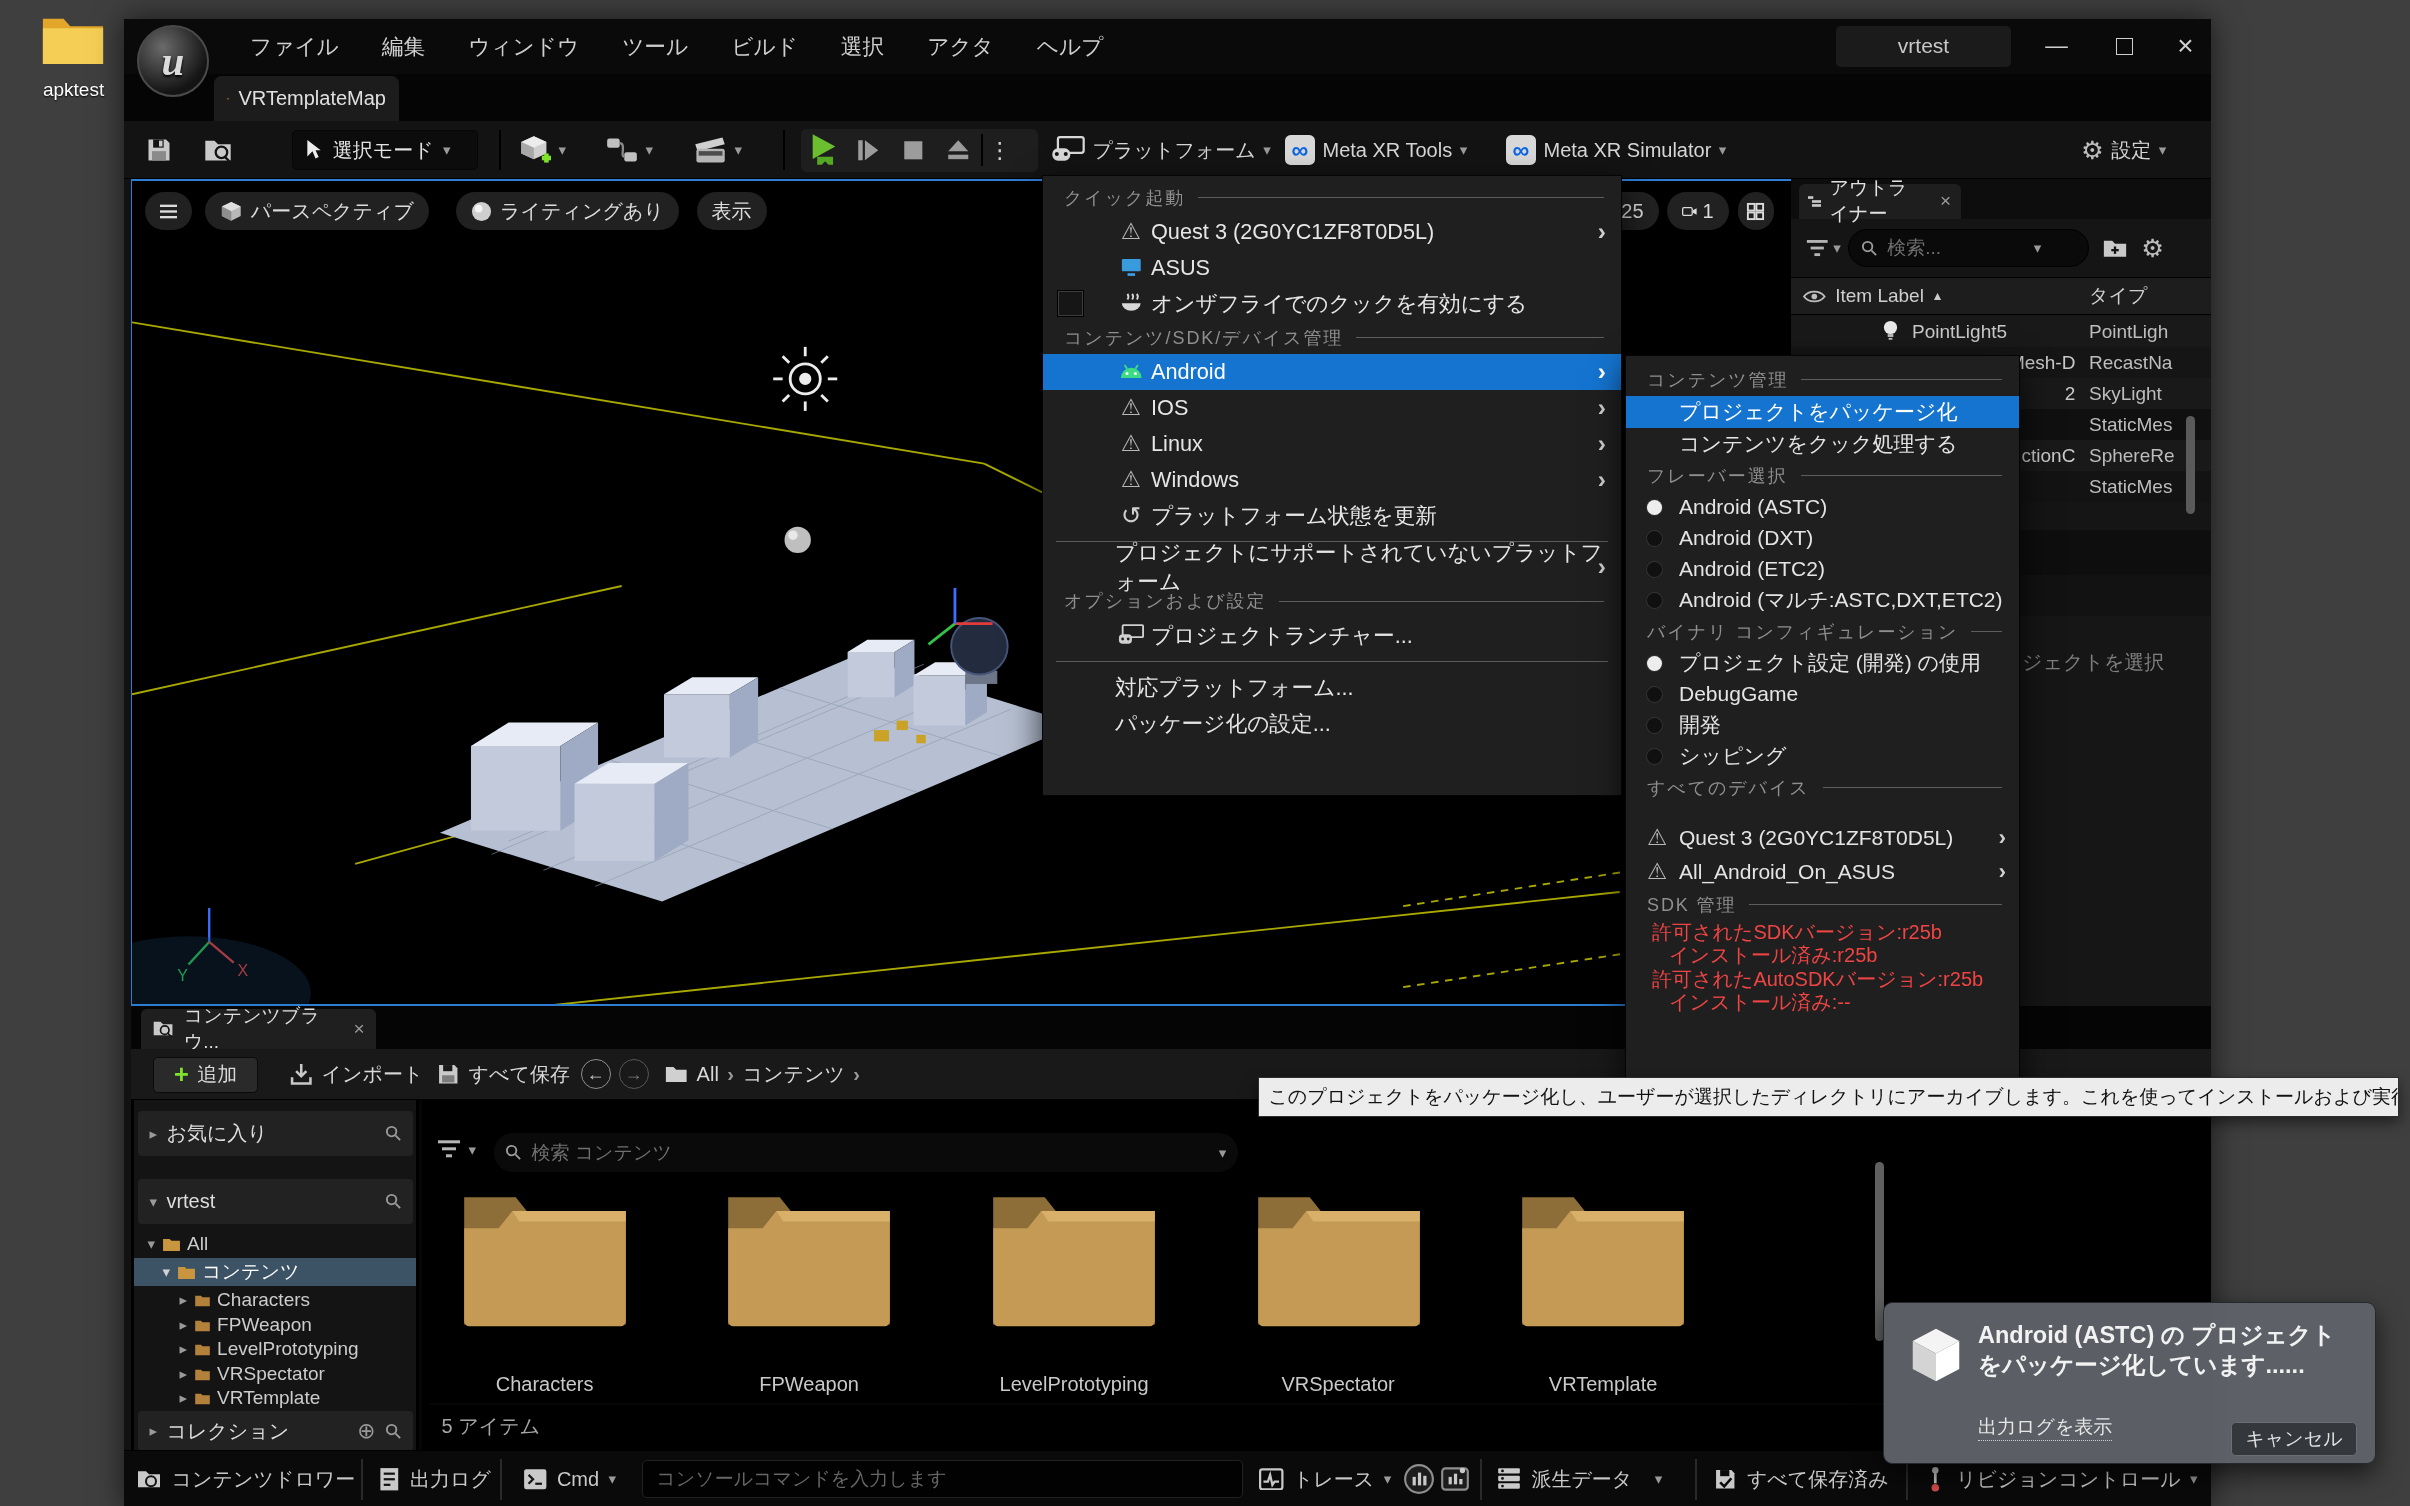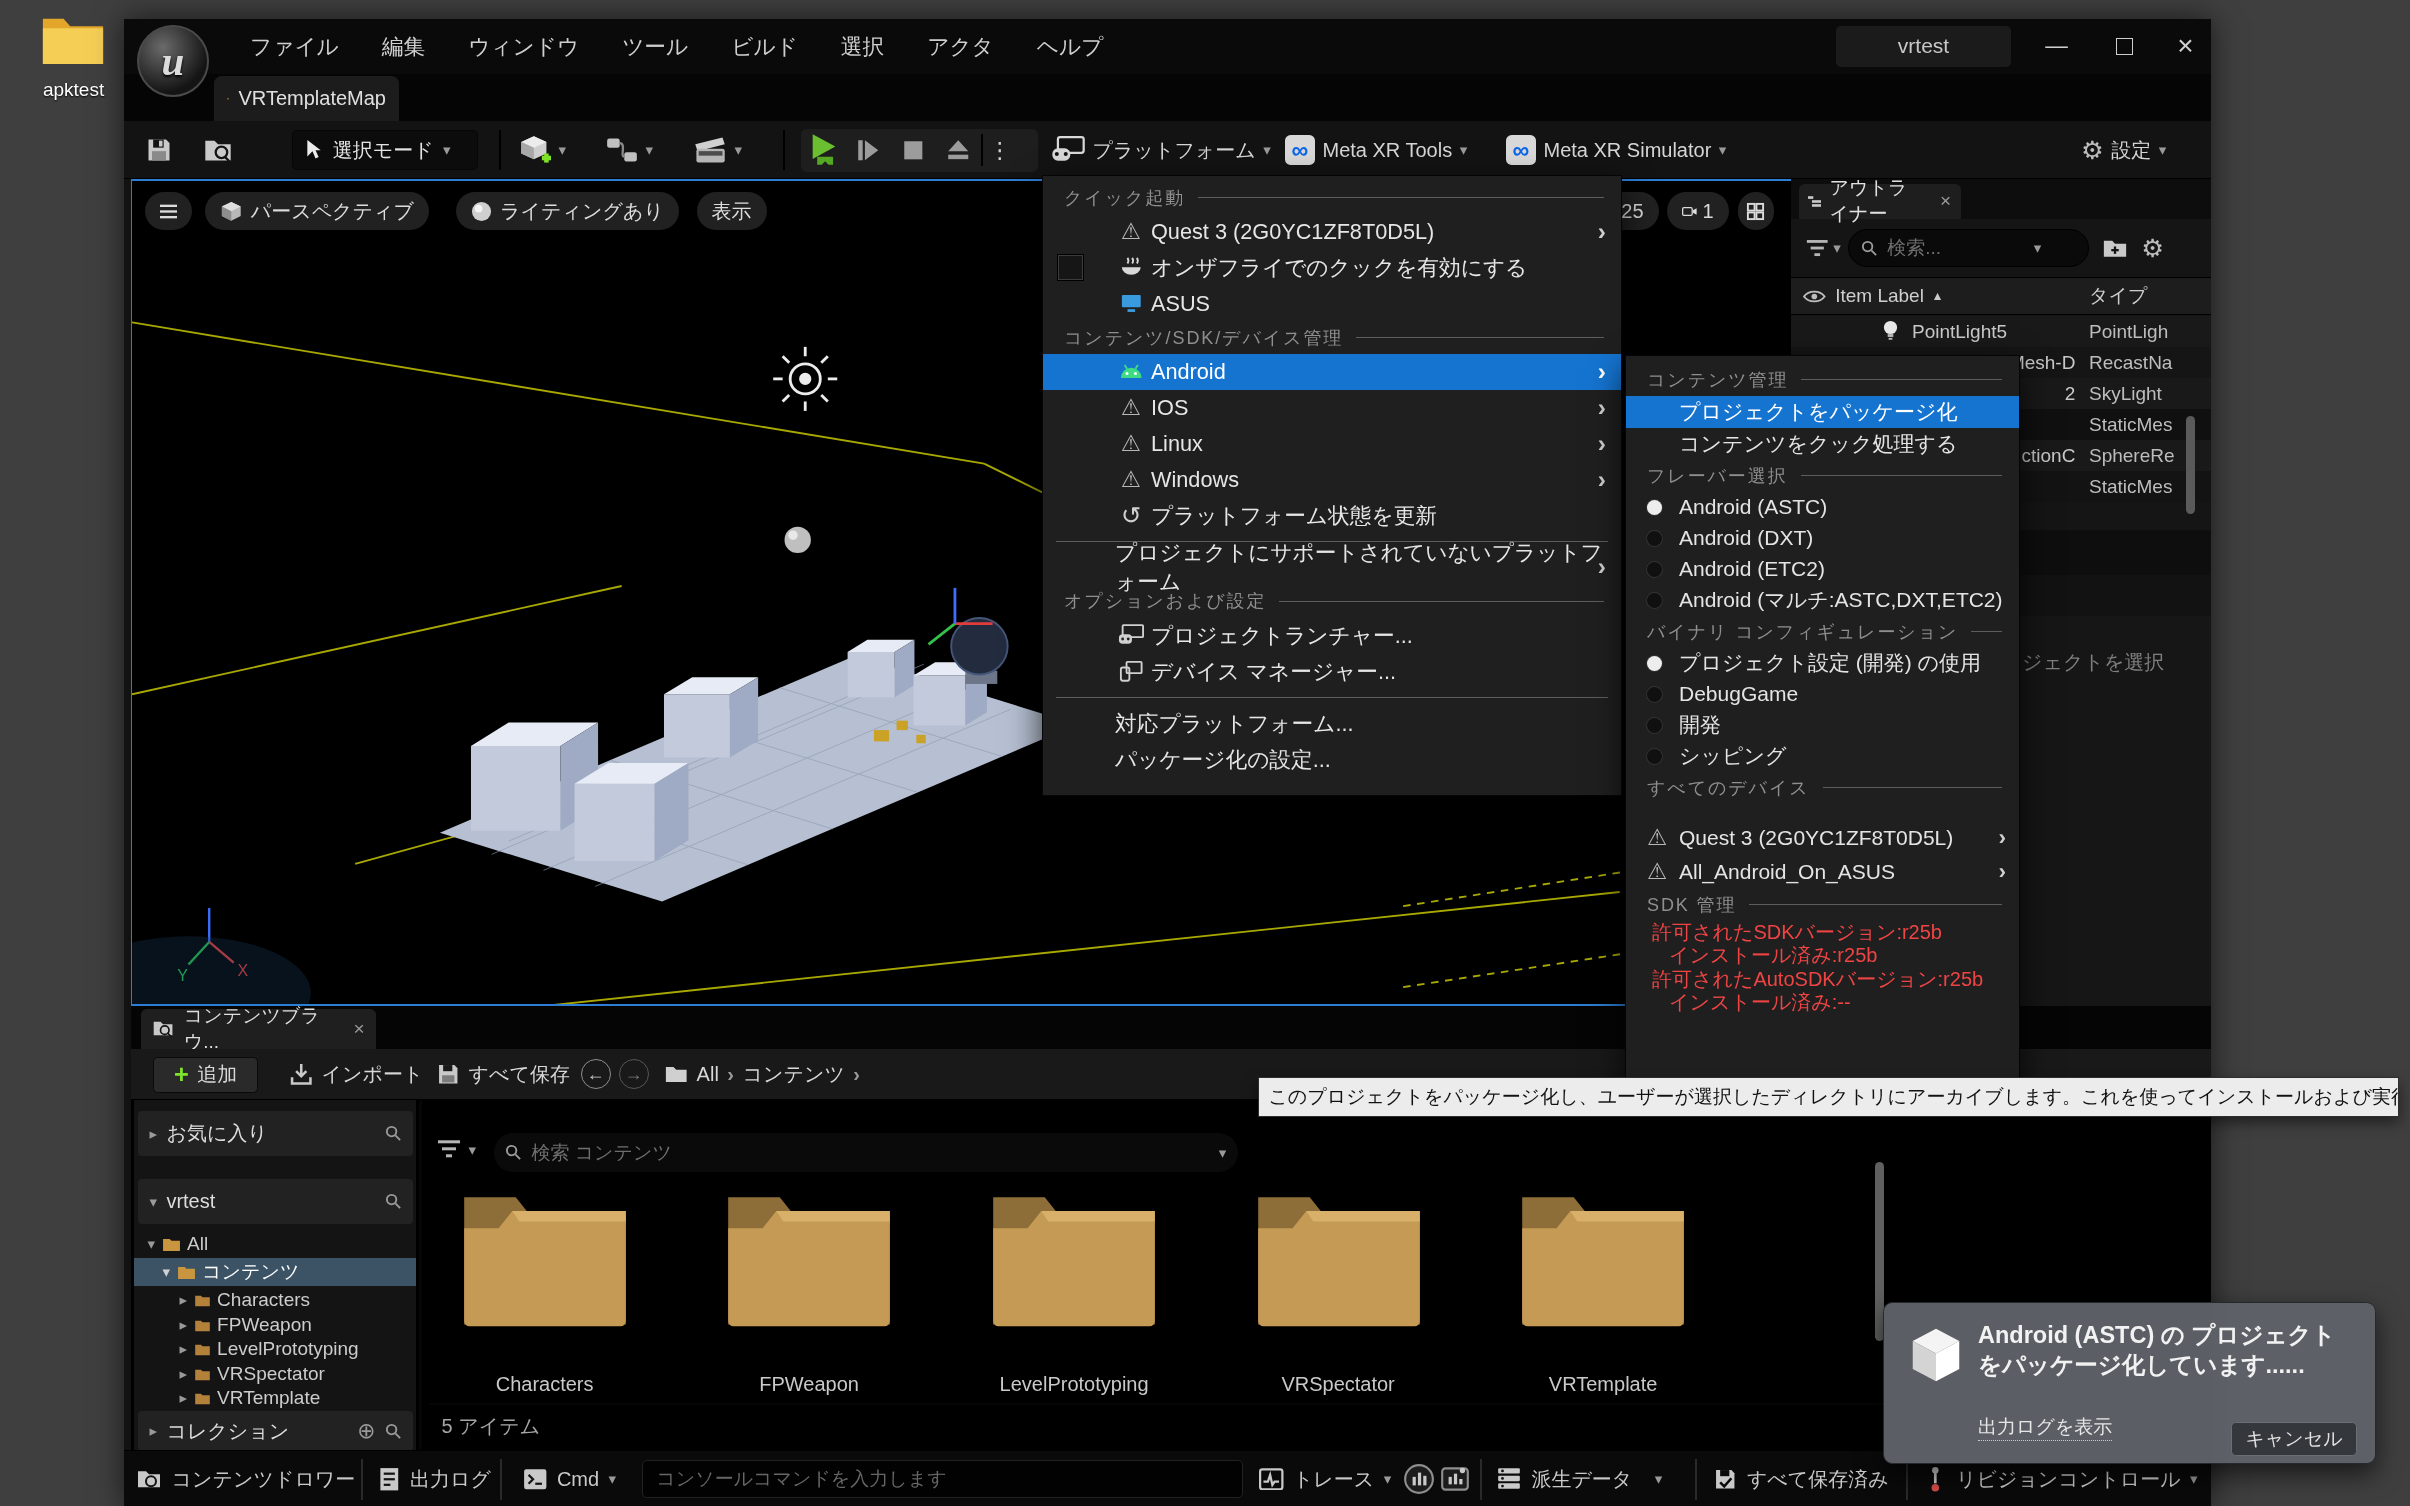--- a/index.html
+++ b/index.html
@@ -789,41 +789,41 @@
   </div>
 
   <div id="platmenu">
     <div class="msec">クイック起動</div>
     <div class="mi">
       <span class="ic warn">⚠</span>
       <span class="lb">Quest 3 (2G0YC1ZF8T0D5L)</span>
       <span class="sub">›</span>
     </div>
     <div class="mi">
+      <span class="ic">
+        <svg width="22.6" height="21" viewBox="0 0 24 22">
+            <rect x="2" y="2" width="20" height="13" rx="1" fill="#3a9ade"></rect>
+            <rect x="8" y="17" width="8" height="3" fill="#3a9ade"></rect>
+          </svg>
+      </span>
+      <span class="lb">ASUS</span>
+    </div>
+    <div class="mi">
       <span class="chk"></span>
       <span class="ic">
         <svg width="24.5" height="22.6" viewBox="0 0 26 24">
             <path d="M3 12 h20 a10 8 0 0 1 -20 0 z" fill="#d8d8d8"></path>
             <g stroke="#d8d8d8" stroke-width="2" fill="none">
               <path d="M9 2 q2 3 0 6"></path>
               <path d="M14 2 q2 3 0 6"></path>
               <path d="M19 2 q2 3 0 6"></path>
             </g>
           </svg>
       </span>
       <span class="lb">オンザフライでのクックを有効にする</span>
-    </div>
-    <div class="mi">
-      <span class="ic">
-        <svg width="22.6" height="21" viewBox="0 0 24 22">
-            <rect x="2" y="2" width="20" height="13" rx="1" fill="#3a9ade"></rect>
-            <rect x="8" y="17" width="8" height="3" fill="#3a9ade"></rect>
-          </svg>
-      </span>
-      <span class="lb">ASUS</span>
     </div>
     <div class="msec">コンテンツ/SDK/デバイス管理</div>
     <div class="mi hl">
       <span class="ic">
         <svg width="24.5" height="21" viewBox="0 0 26 22">
             <path d="M2 18 a11 11 0 0 1 22 0 z" fill="#3ddc84"></path>
             <circle cx="8.5" cy="13" r="1.6" fill="#fff"></circle>
             <circle cx="17.5" cy="13" r="1.6" fill="#fff"></circle>
             <line x1="6" y1="4" x2="8.5" y2="8" stroke="#3ddc84" stroke-width="2"></line>
             <line x1="20" y1="4" x2="17.5" y2="8" stroke="#3ddc84" stroke-width="2"></line>
@@ -860,29 +860,20 @@
     <div class="mi">
       <span class="ic">
         <svg width="26" height="22.6" viewBox="0 0 28 24">
             <rect x="5" y="1" width="22" height="13" rx="1" fill="none" stroke="#d0d0d0" stroke-width="2"></rect>
             <rect x="1" y="11" width="14" height="10" rx="4" fill="#d0d0d0"></rect>
             <circle cx="5" cy="16" r="1.5" fill="#1f1f1f"></circle>
             <circle cx="11" cy="16" r="1.5" fill="#1f1f1f"></circle>
           </svg>
       </span>
       <span class="lb">プロジェクトランチャー...</span>
-    </div>
-    <div class="mi">
-      <span class="ic">
-        <svg width="24.5" height="22.6" viewBox="0 0 26 24">
-            <rect x="8" y="2" width="16" height="12" rx="1" fill="none" stroke="#d0d0d0" stroke-width="2"></rect>
-            <rect x="2" y="8" width="9" height="14" rx="2" fill="none" stroke="#d0d0d0" stroke-width="2"></rect>
-          </svg>
-      </span>
-      <span class="lb">デバイス マネージャー...</span>
     </div>
     <div class="msep"></div>
     <div class="mi">
       <span class="lb2">対応プラットフォーム...</span>
     </div>
     <div class="mi">
       <span class="lb2">パッケージ化の設定...</span>
     </div>
   </div>
 

